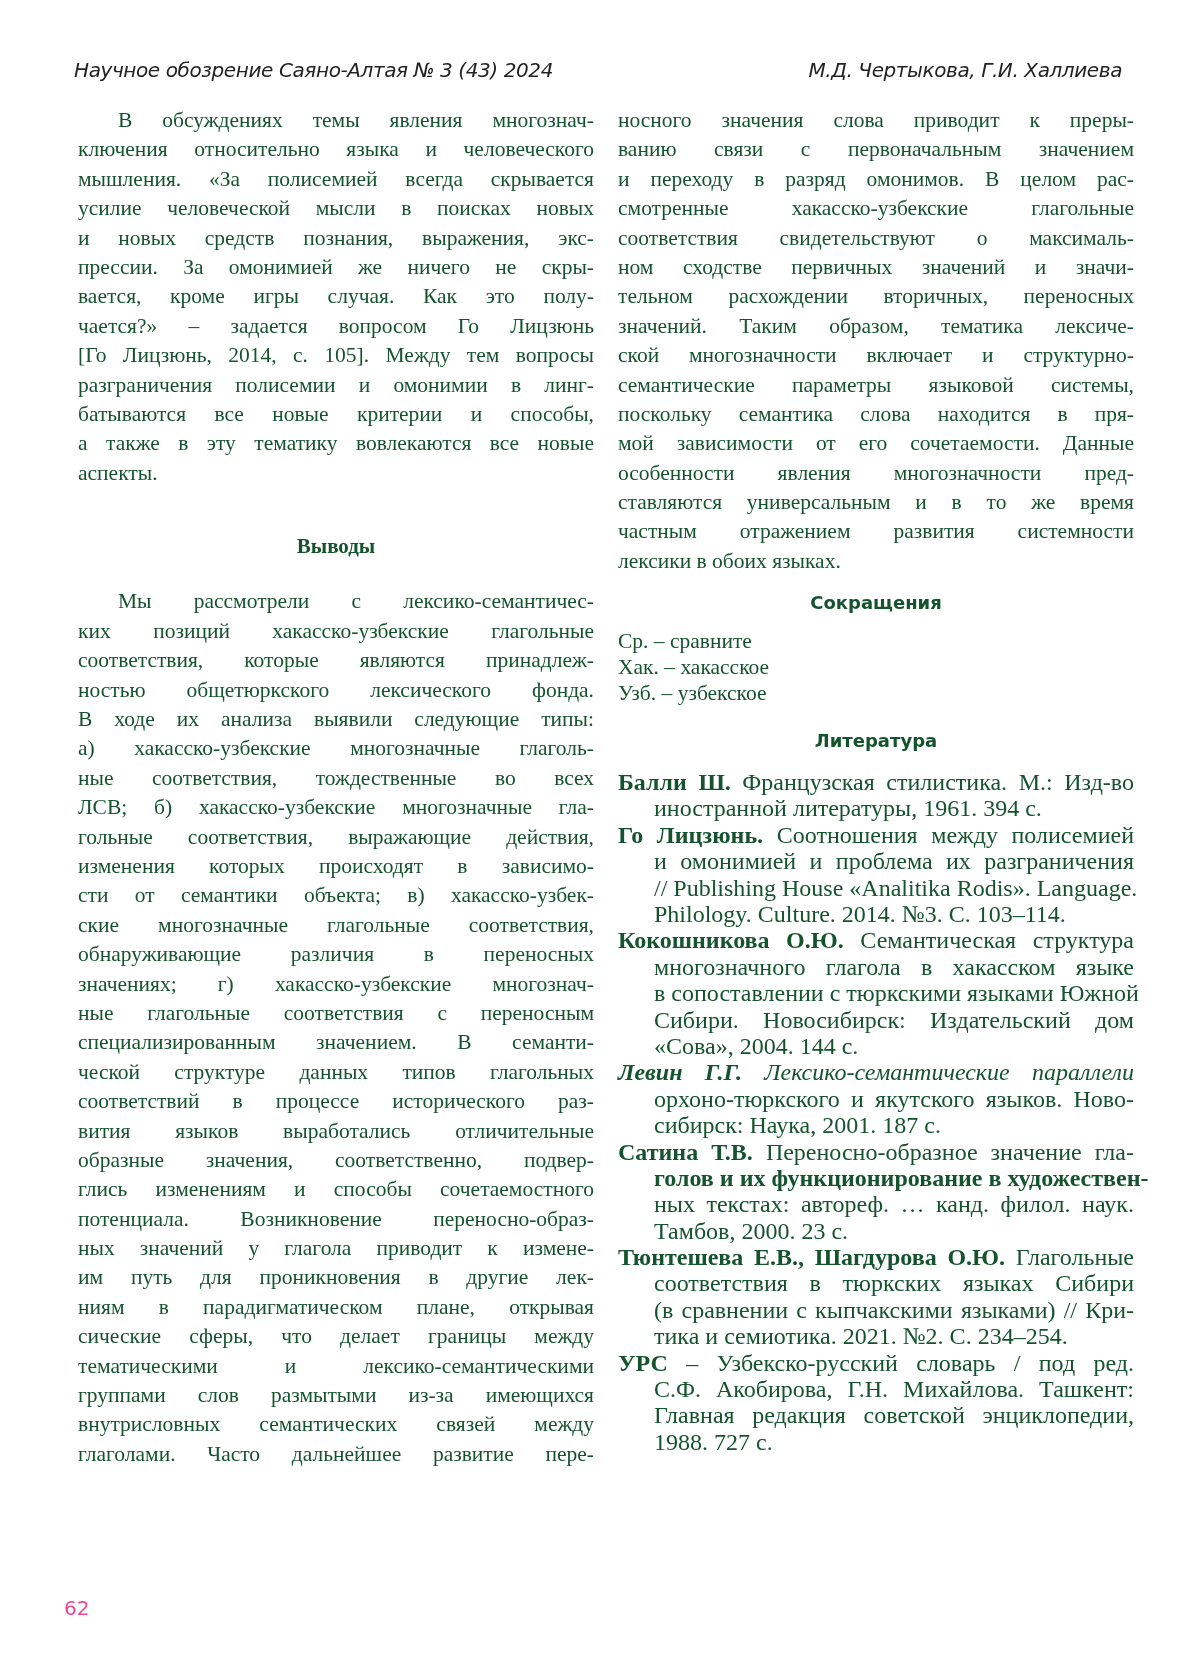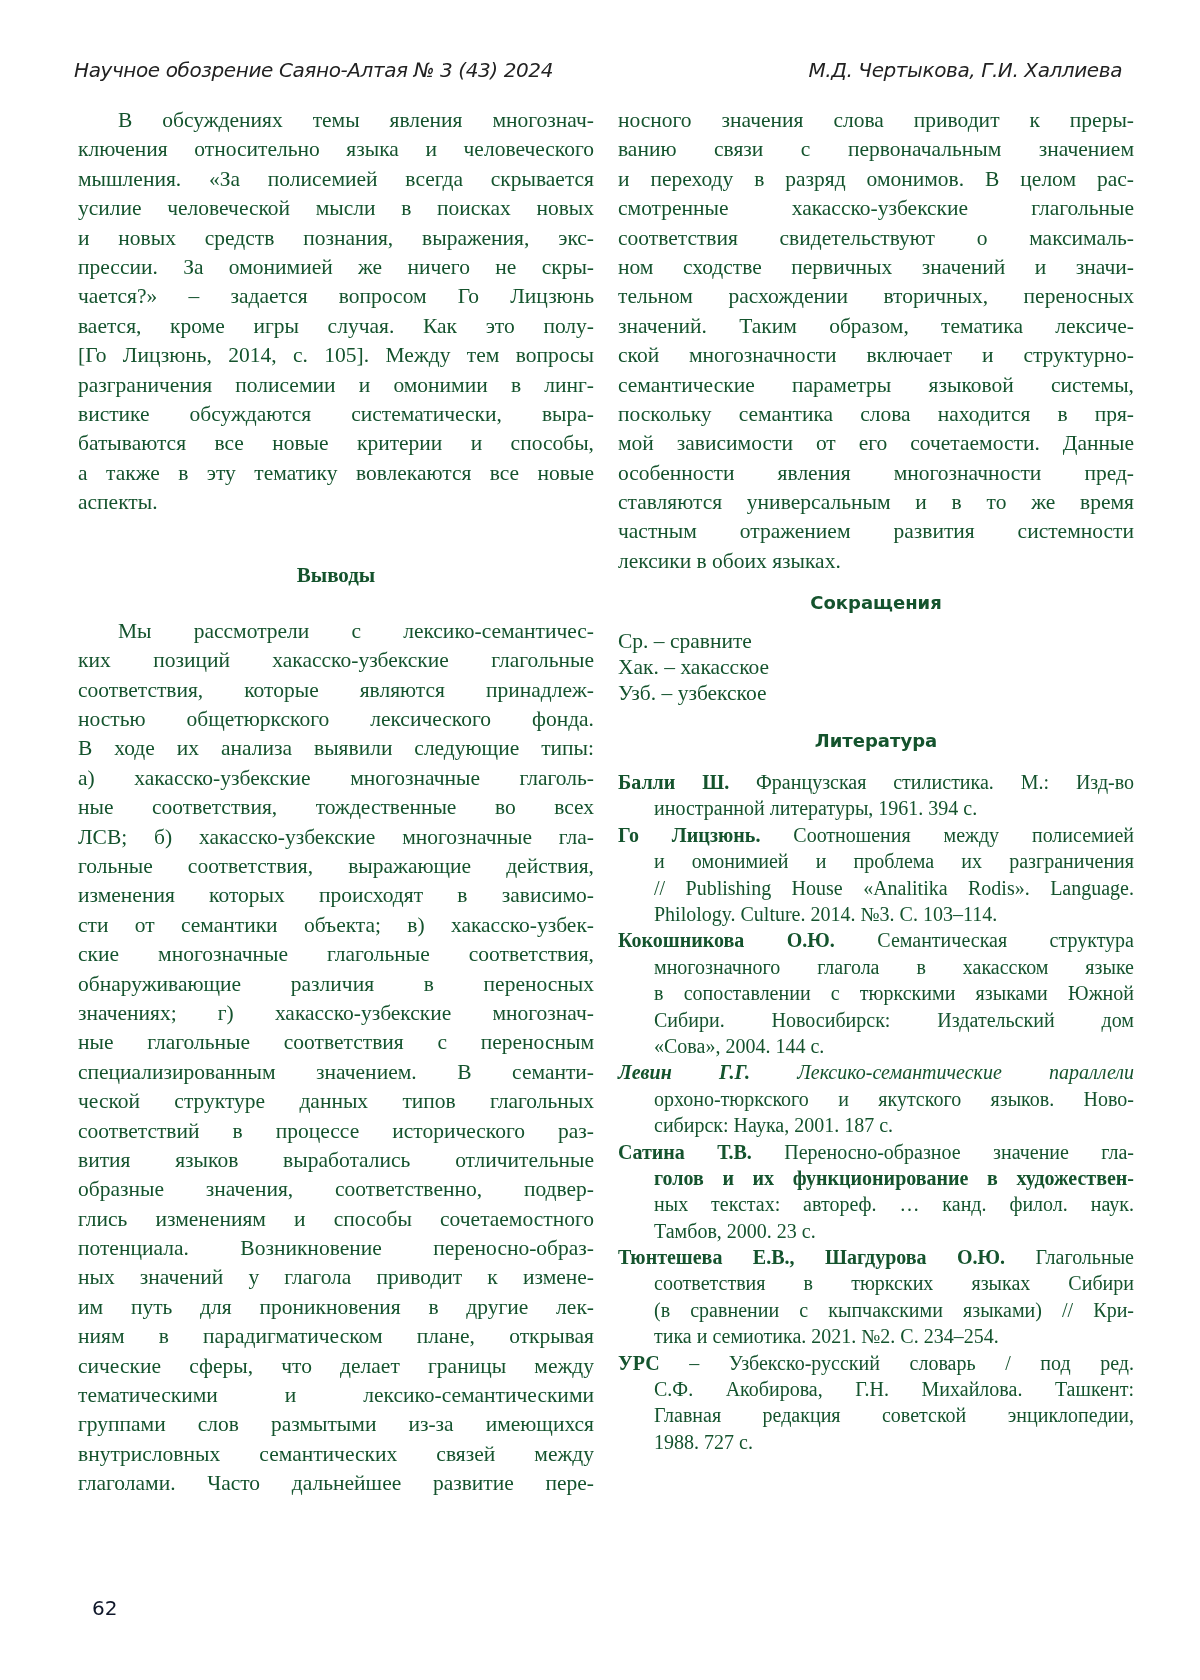--- a/index.html
+++ b/index.html
@@ -15,41 +15,40 @@
   .line.indent { padding-left: 40px; }
   .sec-title { display: block; text-align: center; font-weight: bold; height: 29.4px; }
   .sec-title.serif { font-family: "Liberation Serif", serif; font-size: 21px; }
   .sec-title.sans { font-family: "DejaVu Sans", sans-serif; font-size: 18px; }
   .gap { display: block; }
   .abbr { display: block; height: 29.4px; }
   .ref-line { display: block; text-align: justify; text-align-last: justify; white-space: nowrap; height: 29.4px; }
   .ref-line.cont { padding-left: 36px; }
   .ref-line.last { text-align-last: left; }
   .ref-author { font-weight: bold; }
-  .page-number { position: absolute; left: 92px; top: 1596px; font-family: "DejaVu Sans", sans-serif; font-size: 20px; color: #0f172a; }
+  .page-number { position: absolute; left: 64px; top: 1596px; font-family: "DejaVu Sans", sans-serif; font-size: 20px; color: #ec4899; }
 </style>
 </head>
 <body>
 
 <div class="header left">Научное обозрение Саяно-Алтая № 3 (43) 2024</div>
 <div class="header right">М.Д. Чертыкова, Г.И. Халлиева</div>
 
 <div class="col left">
   <div>
     <span class="line indent">В обсуждениях темы явления многознач-</span>
     <span class="line">ключения относительно языка и человеческого</span>
     <span class="line">мышления. «За полисемией всегда скрывается</span>
     <span class="line">усилие человеческой мысли в поисках новых</span>
     <span class="line">и новых средств познания, выражения, экс-</span>
     <span class="line">прессии. За омонимией же ничего не скры-</span>
+    <span class="line">вается, кроме игры случая. Как это полу-</span>
     <span class="line">чается?» – задается вопросом Го Лицзюнь</span>
-    <span class="line">вается, кроме игры случая. Как это полу-</span>
     <span class="line">[Го Лицзюнь, 2014, с. 105]. Между тем вопросы</span>
     <span class="line">разграничения полисемии и омонимии в линг-</span>
-    <span class="line">вистике обсуждаются систематически, выра-</span>
     <span class="line">батываются все новые критерии и способы,</span>
     <span class="line">а также в эту тематику вовлекаются все новые</span>
     <span class="line last">аспекты.</span>
   </div>
 
   <div class="gap" style="height:44px;"></div>
   <span class="sec-title serif">Выводы</span>
   <div class="gap" style="height:26px;"></div>
 
   <div>
@@ -113,21 +112,21 @@
   <div style="line-height:26px;">
     <span class="abbr" style="height:26px;">Ср. – сравните</span>
     <span class="abbr" style="height:26px;">Хак. – хакасское</span>
     <span class="abbr" style="height:26px;">Узб. – узбекское</span>
   </div>
 
   <div class="gap" style="height:20px;"></div>
   <span class="sec-title sans">Литература</span>
   <div class="gap" style="height:14px;"></div>
 
-  <div style="font-size:20px; line-height:26.4px;">
+  <div style="font-size:24px; line-height:26.4px;">
     <div>
       <span class="ref-line" style="height:26.4px;"><span class="ref-author">Балли Ш.</span> <span>Французская стилистика. М.: Изд-во</span></span>
       <span class="ref-line cont last" style="height:26.4px;">иностранной литературы, 1961. 394 с.</span>
     </div>
     <div>
       <span class="ref-line" style="height:26.4px;"><span class="ref-author">Го Лицзюнь.</span> <span>Соотношения между полисемией</span></span>
       <span class="ref-line cont" style="height:26.4px;">и омонимией и проблема их разграничения</span>
       <span class="ref-line cont" style="height:26.4px;">// Publishing House «Analitika Rodis». Language.</span>
       <span class="ref-line cont last" style="height:26.4px;">Philology. Culture. 2014. №3. С. 103–114.</span>
     </div>

